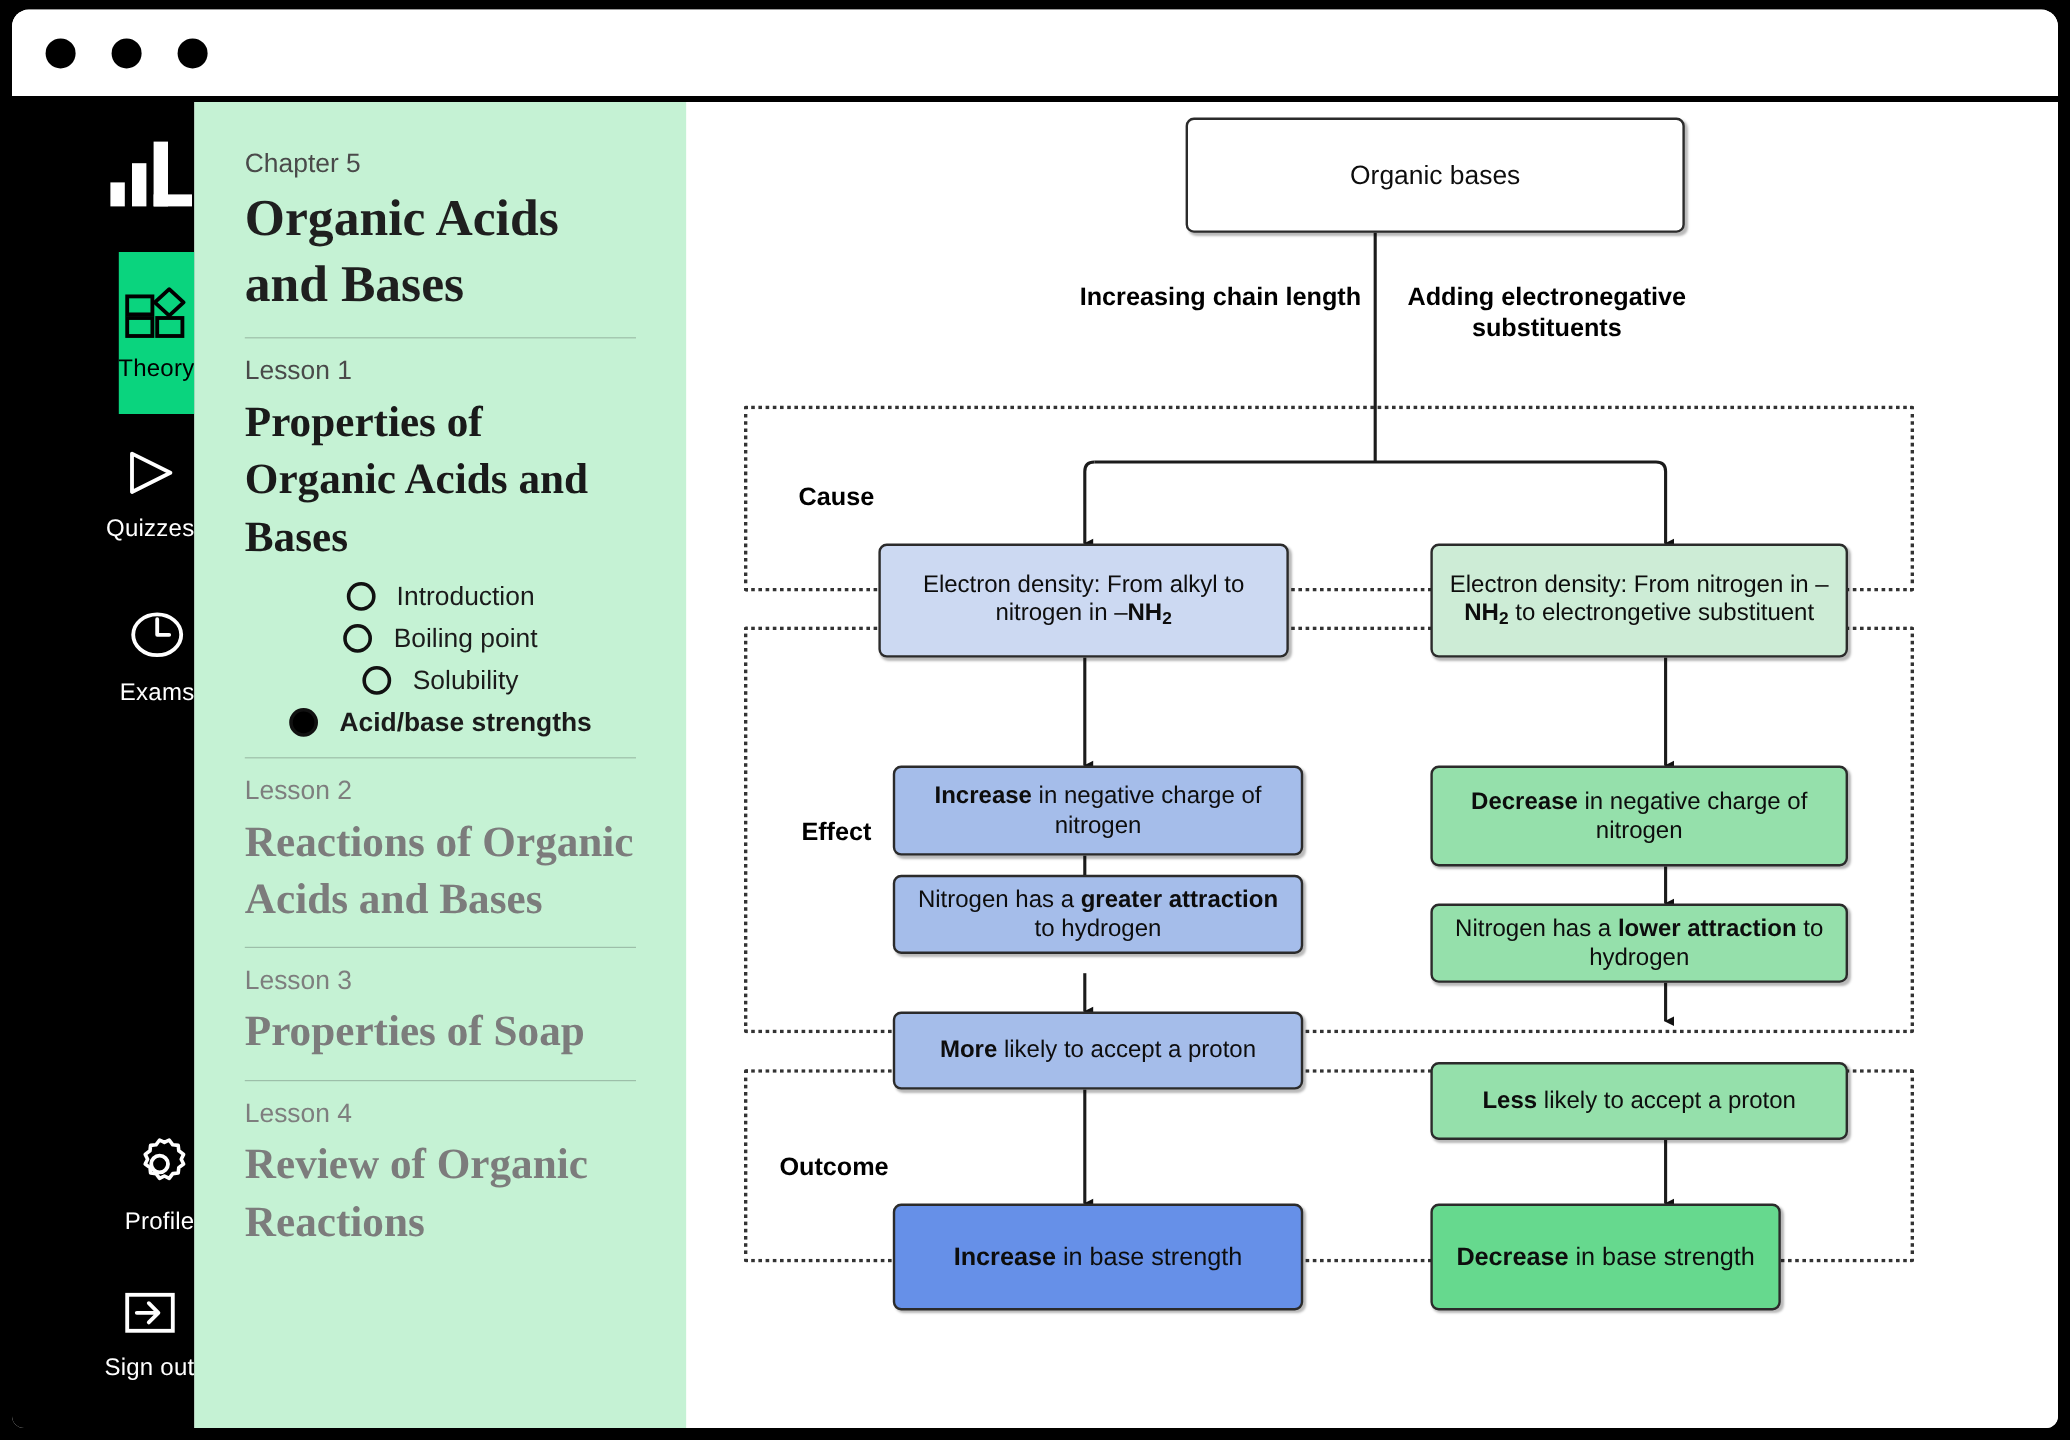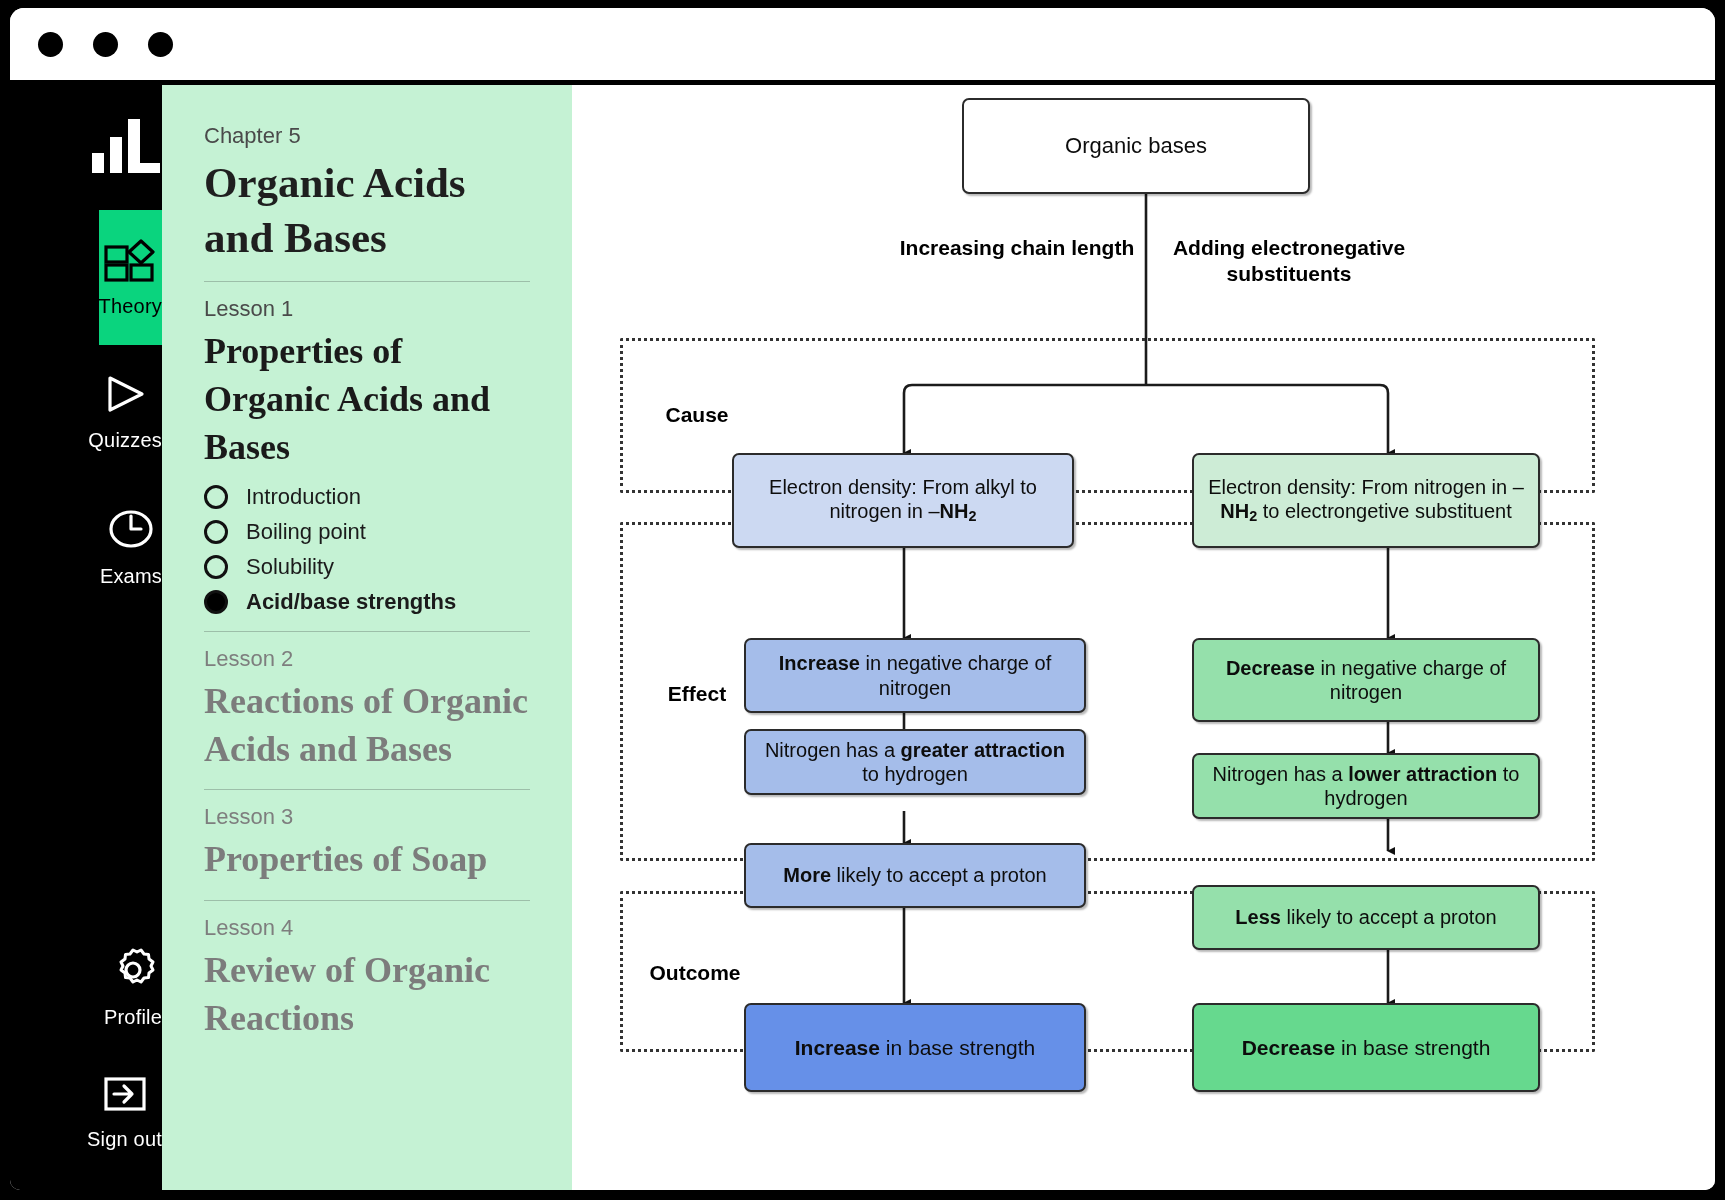--- a/index.html
+++ b/index.html
@@ -123,20 +123,21 @@
     margin-bottom: 12px;
   }
   .lesson-title.dim { color: #7c7c7c; }
   .topics { margin-top: 4px; }
   .topic {
     display: flex;
     align-items: center;
     gap: 18px;
     margin: 9px 0;
     cursor: pointer;
+    justify-content: center;
   }
   .bullet {
     width: 24px; height: 24px;
     border-radius: 50%;
     border: 3px solid #111;
     background: transparent;
     flex: 0 0 auto;
   }
   .bullet.filled { background: #000; }
   .topic .t-lbl {
@@ -345,21 +346,21 @@
 
             <path d="M332 823 V918" marker-end="url(#arw)"></path>
             <path d="M816 831 V918" marker-end="url(#arw)"></path>
           </g>
         </svg>
 
         <div class="dashgroup" style="left:48px; top:253px; width:975px; height:155px;"></div>
         <div class="dashgroup" style="left:48px; top:437px; width:975px; height:339px;"></div>
         <div class="dashgroup" style="left:48px; top:806px; width:975px; height:161px;"></div>
 
-        <div class="nodebox" style="position:absolute; left:390px; top:13px; width:348px; height:96px; background:#ffffff; font-size:22px;">
+        <div class="nodebox" style="position:absolute; left:416px; top:13px; width:416px; height:96px; background:#ffffff; font-size:22px;">
           <span>Organic bases</span>
         </div>
 
         <div class="edge-label" style="position:absolute; left:320px; top:150px; width:250px;">Increasing chain length</div>
         <div class="edge-label" style="position:absolute; left:588px; top:150px; width:258px;">Adding electronegative substituents</div>
 
         <div class="band-label" style="position:absolute; left:70px; top:318px; width:110px;">Cause</div>
         <div class="band-label" style="position:absolute; left:70px; top:597px; width:110px;">Effect</div>
         <div class="band-label" style="position:absolute; left:58px; top:876px; width:130px;">Outcome</div>
 
@@ -387,20 +388,20 @@
         <div class="nodebox" style="position:absolute; left:172px; top:758px; width:342px; height:65px; background:#a5bdea; font-size:20px;">
             <span><b>More</b> likely to accept a proton</span>
           </div>
         <div class="nodebox" style="position:absolute; left:620px; top:800px; width:348px; height:65px; background:#95e0ab; font-size:20px;">
             <span><b>Less</b> likely to accept a proton</span>
           </div>
 
         <div class="nodebox" style="position:absolute; left:172px; top:918px; width:342px; height:89px; background:#6690e8; font-size:21px;">
             <span><b>Increase</b> in base strength</span>
           </div>
-        <div class="nodebox" style="position:absolute; left:620px; top:918px; width:348px; height:89px; background:#66d98e; font-size:21px;">
+        <div class="nodebox" style="position:absolute; left:620px; top:918px; width:292px; height:89px; background:#66d98e; font-size:21px;">
             <span><b>Decrease</b> in base strength</span>
           </div>
 
       </section>
     </div>
   </div>
 </div>
 
 </body></html>

